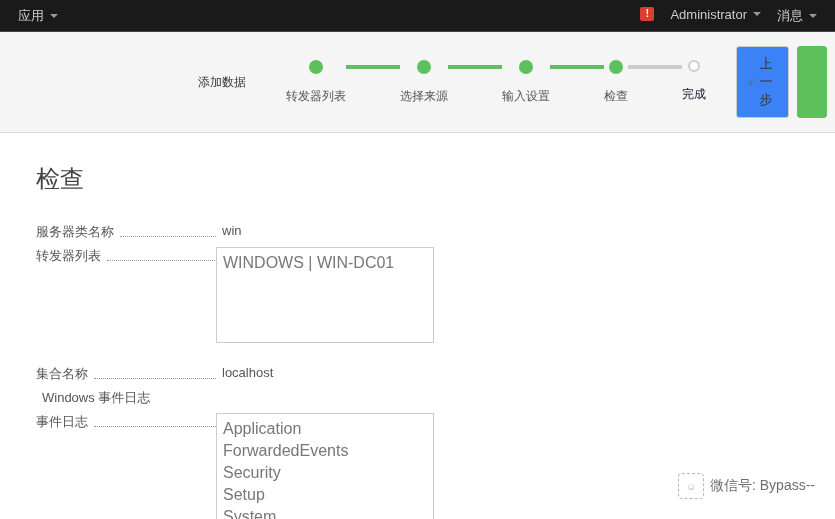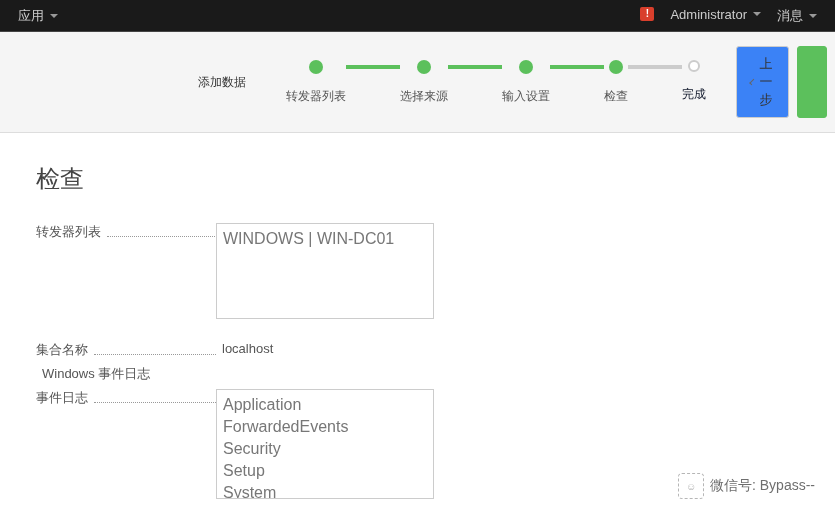--- a/index.html
+++ b/index.html
@@ -97,20 +97,24 @@
     <button class="btn primary">
       
       
     </button>
   </div>
 </div>
 
 <div class="content">
   <h2 class="page-heading">检查</h2>
 
+  <div class="row">
+    <div class="row-label">服务器类名称</div>
+    <div class="row-value">win</div>
+  </div>
 
   <div class="row">
     <div class="row-label">转发器列表</div>
     <div class="listbox">
       <div class="opt">WINDOWS | WIN-DC01</div>
     </div>
   </div>
 
   <div class="gap-row"></div>
 

